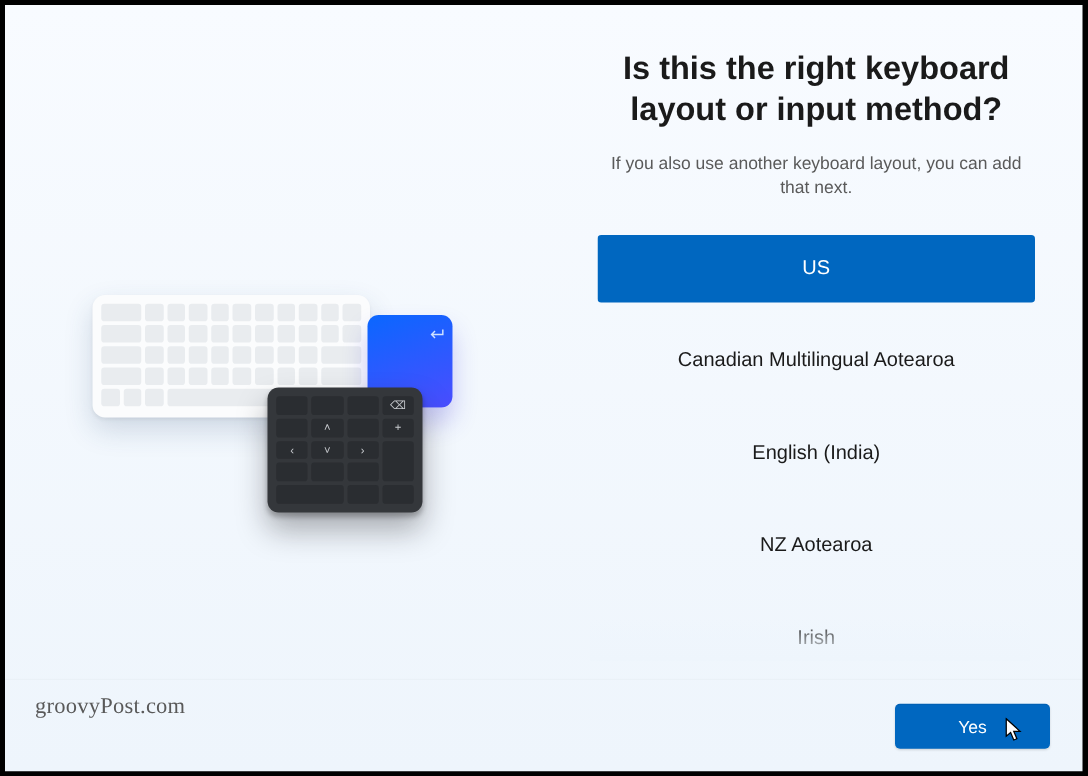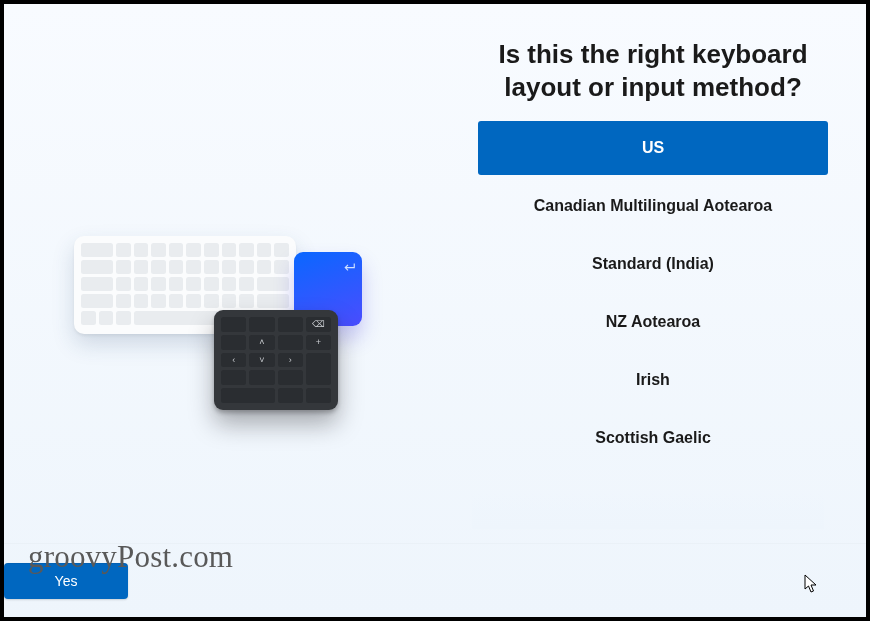--- a/index.html
+++ b/index.html
@@ -41,24 +41,23 @@
   .subtitle {
     font-size: 14px;
     color: #5a5a5a;
     line-height: 1.4;
     margin-bottom: 28px;
     max-width: 360px;
   }
   .list {
     display: flex;
     flex-direction: column;
-    gap: 4px;
+    gap: 20px;
     overflow: hidden;
     flex: 1;
-    font-weight: bold;
   }
   .list-item {
     padding: 18px 18px;
     font-size: 16px;
     color: #1a1a1a;
     cursor: pointer;
     border-radius: 3px;
   }
   .list-item.selected {
     background: #0067c0;
@@ -70,40 +69,40 @@
     height: 36px;
     background: linear-gradient(180deg, rgba(238,245,252,0) 0%, #eef5fc 100%);
     pointer-events: none;
   }
   .footer {
     position: absolute;
     bottom: 0; left: 0; right: 0;
     height: 74px;
     display: flex;
     align-items: center;
-    justify-content: flex-start;
+    justify-content: flex-end;
     padding-right: 26px;
     border-top: 1px solid rgba(0,0,0,0.02);
   }
   .yes-button {
     background: #0067c0;
     color: #fff;
     border: none;
     width: 124px;
     height: 36px;
     font-size: 14px;
     border-radius: 4px;
     cursor: pointer;
     box-shadow: 0 1px 0 rgba(0,0,0,0.06) inset, 0 1px 2px rgba(0,0,0,0.15);
   }
   .watermark {
     position: absolute;
     left: 24px; bottom: 42px;
     font-family: Georgia, serif;
-    font-size: 31px;
+    font-size: 18px;
     color: #595959;
     letter-spacing: 0.2px;
   }
   
   .illus {
     position: absolute;
     left: 32px; top: 198px;
     width: 300px; height: 200px;
   }
   .kbd-white {
@@ -248,24 +247,25 @@
             <div class="nk"></div>
             <div class="nk"></div>
           <div class="nk w2"></div>
             <div class="nk"></div>
             <div class="nk"></div>
         </div>
       </div>
     </div>
     <div class="right">
       <h1 class="title">Is this the right keyboard layout or input method?</h1>
+      <p class="subtitle">If you also use another keyboard layout, you can add that next.</p>
       <div class="list">
         <div class="list-item selected">US</div>
         <div class="list-item">Canadian Multilingual Aotearoa</div>
-        <div class="list-item">Standard (India)</div>
+        <div class="list-item">English (India)</div>
         <div class="list-item">NZ Aotearoa</div>
         <div class="list-item">Irish</div>
         <div class="list-item">Scottish Gaelic</div>
       </div>
     </div>
   </div>
   <div class="list-fade"></div>
 
   <div class="footer">
     <button class="yes-button">Yes</button>

